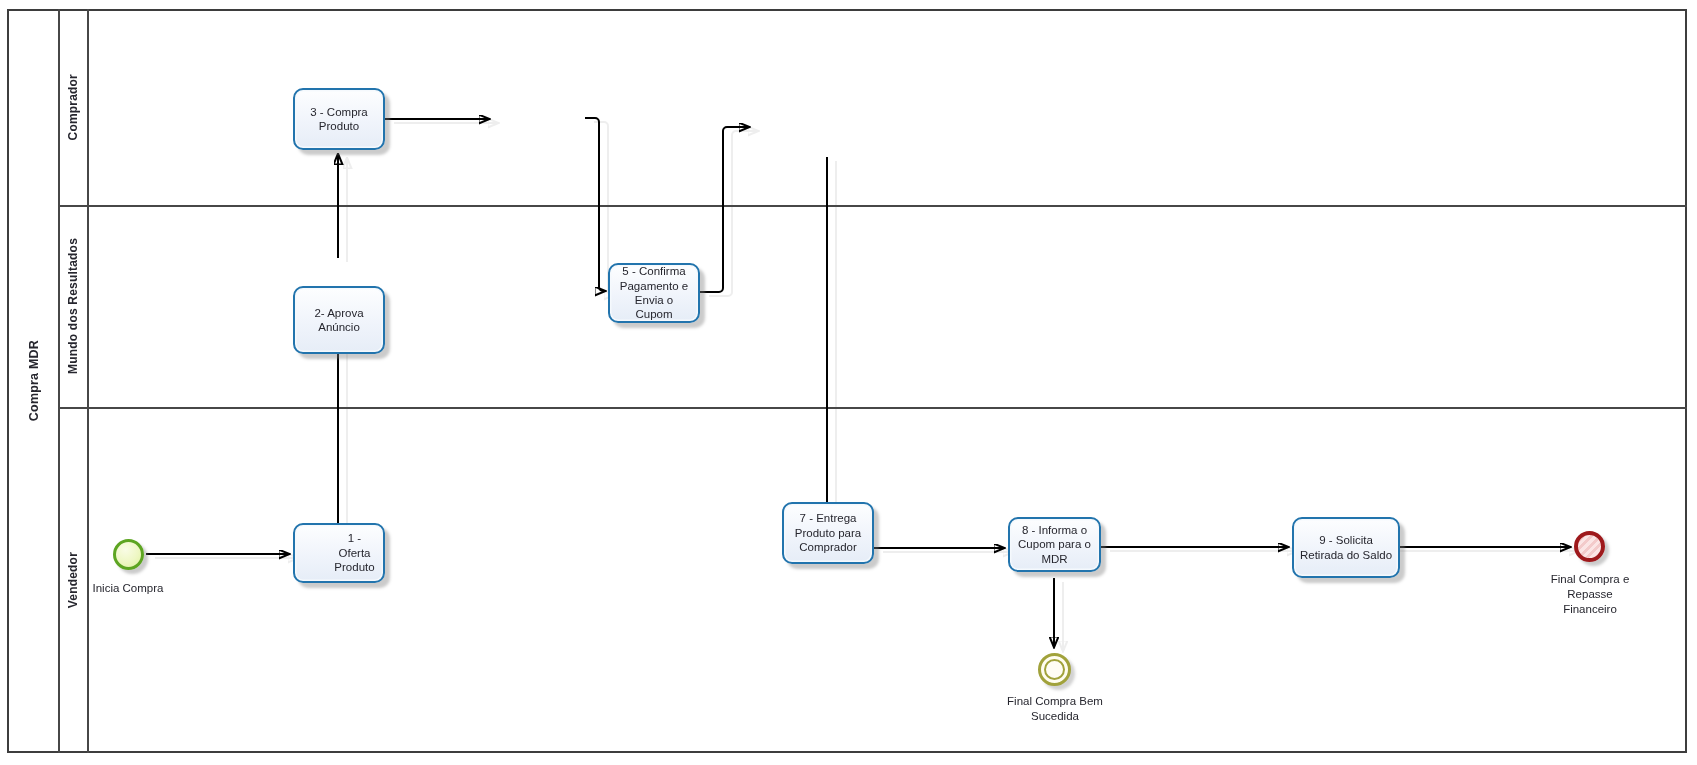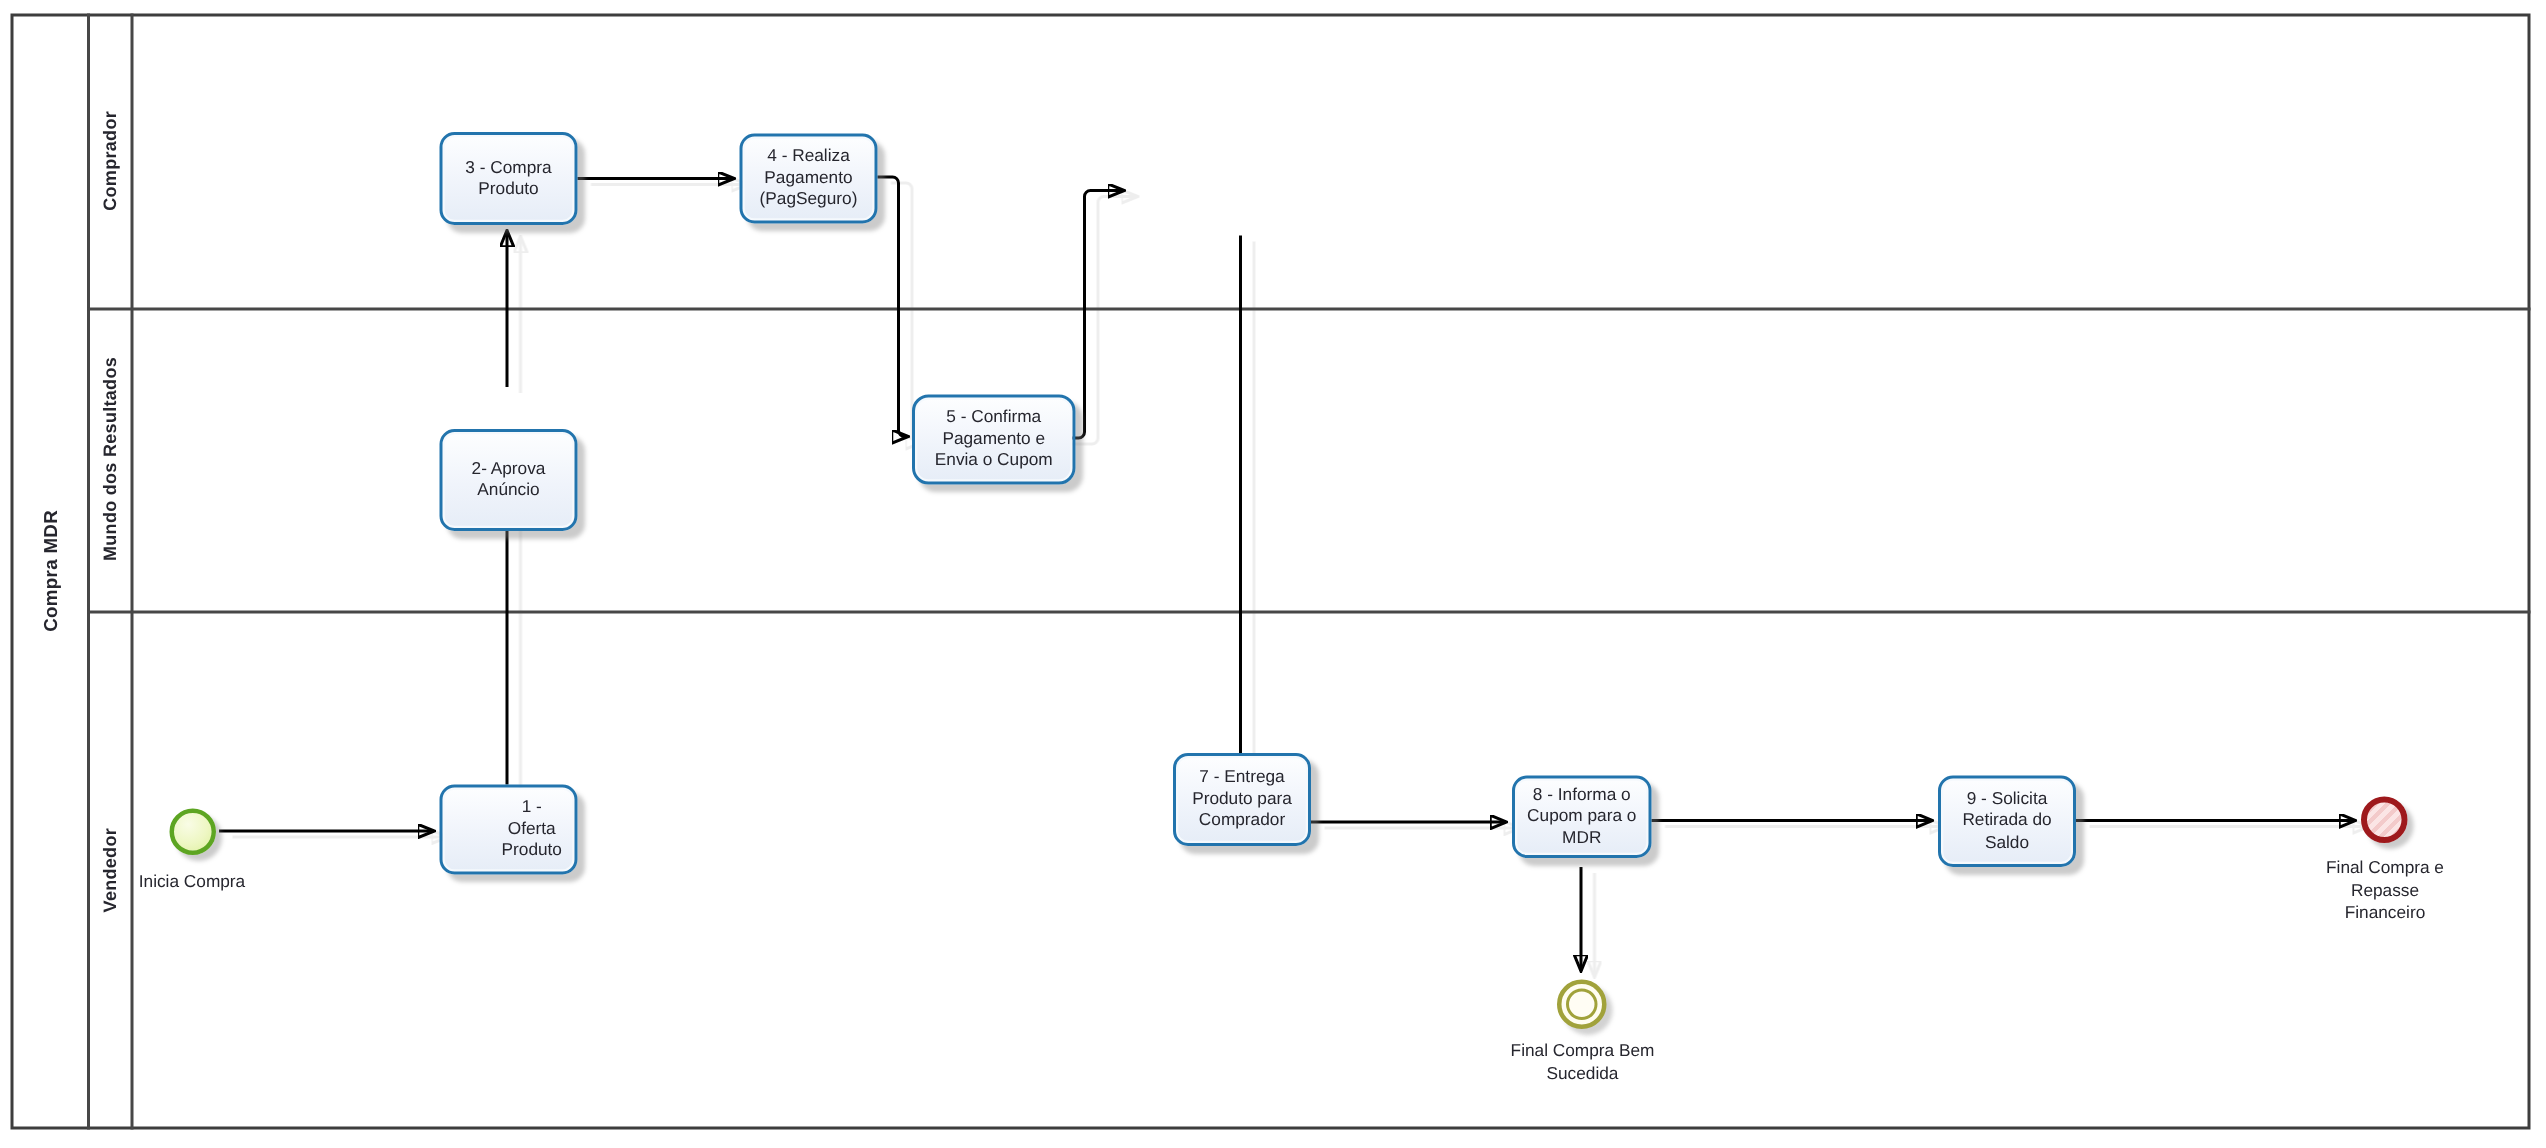--- a/index.html
+++ b/index.html
@@ -72,33 +72,30 @@
 
   <div class="task" style="left:293px;top:523px;width:92px;height:60px;padding-left:36px;">
     <span>1 - Oferta Produto</span>
   </div>
   <div class="task" style="left:293px;top:258px;width:92px;height:68px;margin-top:28px;">
     <span>2- Aprova Anúncio</span>
   </div>
   <div class="task" style="left:293px;top:88px;width:92px;height:62px;">
     <span>3 - Compra Produto</span>
   </div>
-  <div class="task" style="left:493px;top:89px;width:92px;height:60px;">
-    <span>4 - Realiza Pagamento (PagSeguro)</span>
-  </div>
-  <div class="task" style="left:608px;top:263px;width:109px;height:60px;border-radius:11px;">
+  <div class="task" style="left:608px;top:263px;width:92px;height:60px;">
     <span>5 - Confirma Pagamento e Envia o Cupom</span>
   </div>
   <div class="task" style="left:782px;top:502px;width:92px;height:62px;">
     <span>7 - Entrega Produto para Comprador</span>
   </div>
   <div class="task" style="left:1008px;top:517px;width:93px;height:55px;">
     <span>8 - Informa o Cupom para o MDR</span>
   </div>
-  <div class="task" style="left:1292px;top:517px;width:92px;height:61px;justify-content:flex-end;">
+  <div class="task" style="left:1292px;top:517px;width:108px;height:61px;justify-content:flex-end;">
     <span>9 - Solicita Retirada do Saldo</span>
   </div>
 
   <div class="event event-start" style="left:113px;top:539px;"></div>
   <div class="evt-label" style="left:73px;top:581px;width:110px;">Inicia Compra</div>
 
   <div class="event event-end-olive" style="left:1038px;top:653px;">
     <div class="inner"></div>
   </div>
   <div class="evt-label" style="left:1000px;top:694px;width:110px;">Final Compra Bem Sucedida</div>

